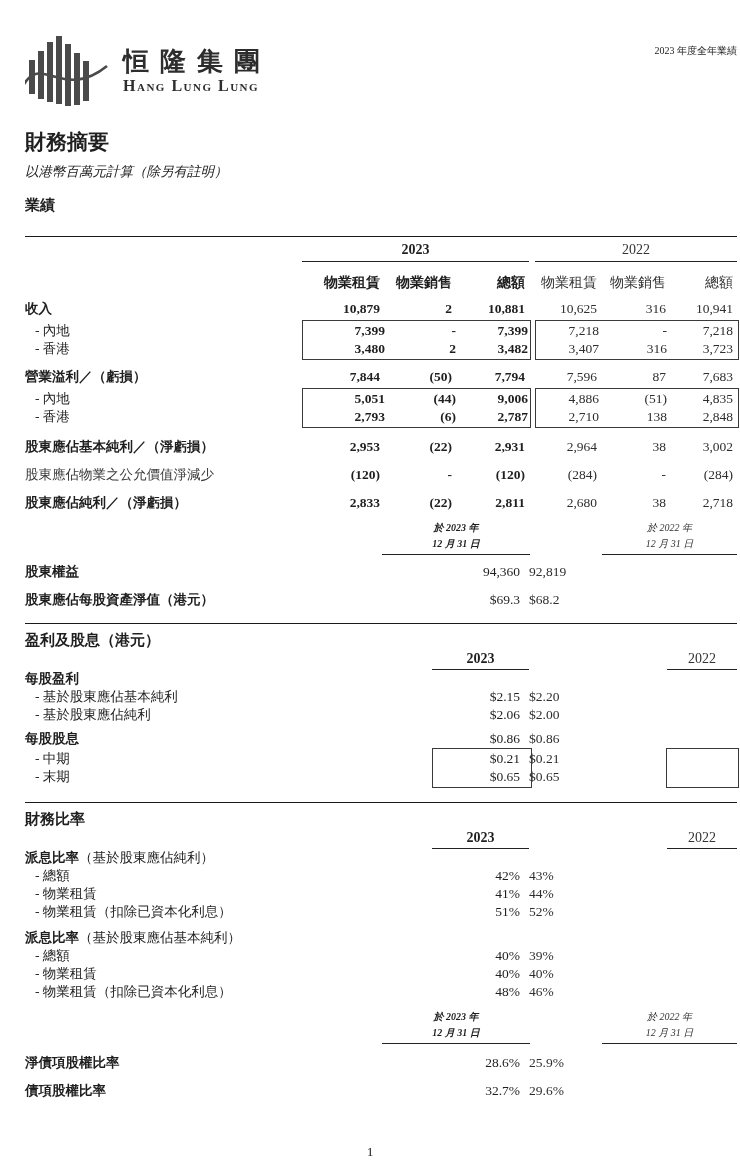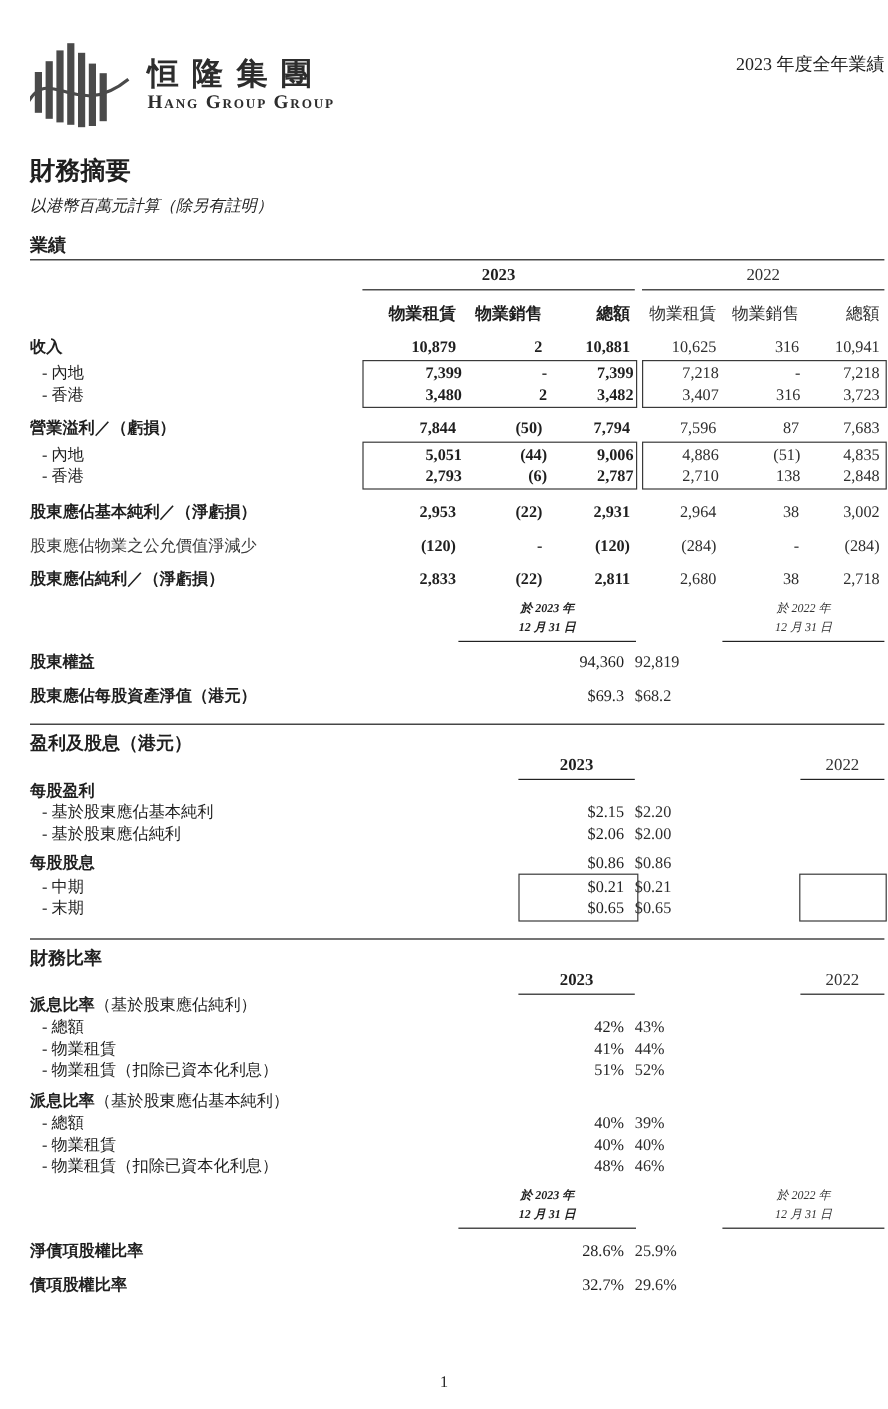--- a/index.html
+++ b/index.html
@@ -11,26 +11,26 @@
   }
   .content{width:712px;}
   
   .hdr{display:flex;justify-content:space-between;align-items:flex-start;height:86px;}
   .brand{display:flex;align-items:flex-start;}
   .brand-text{margin-left:14px;margin-top:16px;}
   .brand-cn{font-family:"Liberation Sans","DejaVu Sans",sans-serif;font-weight:700;
     font-size:26px;letter-spacing:11px;color:#2d2d2d;line-height:30px;white-space:nowrap;}
   .brand-en{font-variant:small-caps;font-weight:600;font-size:16px;letter-spacing:1.5px;
     color:#2d2d2d;line-height:18px;margin-top:1px;}
-  .doc-title{font-size:15px;margin-top:14px;color:#222;}
+  .doc-title{font-size:10px;margin-top:14px;color:#222;}
   
   .page-title{font-size:21px;font-weight:700;margin-top:12px;line-height:28px;}
   .unit-note{font-style:italic;font-size:13.5px;margin-top:7px;line-height:18px;color:#222;}
   .sec-head{font-size:15px;font-weight:700;line-height:20px;}
-  .sec-head-rule{border-bottom:1.7px solid #1a1a1a;padding-bottom:1px;margin-top:14px;}
+  .sec-head-rule{border-bottom:1.7px solid #1a1a1a;padding-bottom:21px;margin-top:14px;}
   .rule{border-top:1.7px solid #1a1a1a;height:0;}
   
   .t-row{display:flex;align-items:baseline;font-size:13.5px;line-height:18px;}
   .t-label{width:277px;}
   .ind{padding-left:10px;}
   .w7{font-weight:700;}
   .muted{color:#3a3a3a;}
   .c{text-align:right;box-sizing:border-box;}
   .c1{width:78px}.c2{width:72px}.c3{width:77px;padding-right:4px}
   .cgap{width:6px}
@@ -91,21 +91,21 @@
               <rect x="31" y="6" width="6" height="68"></rect>
               <rect x="40" y="14" width="6" height="62"></rect>
               <rect x="49" y="23" width="6" height="52"></rect>
               <rect x="58" y="31" width="6" height="40"></rect>
             </g>
             <path d="M -2 56 C 16 22, 38 72, 82 36" stroke="#4a4a4a" stroke-width="2.6" fill="none"></path>
           </svg>
         </span>
         <div class="brand-text">
           <div class="brand-cn">恒隆集團</div>
-          <div class="brand-en">Hang Group Group</div>
+          <div class="brand-en">Hang Lung Lung</div>
         </div>
       </div>
       <div class="doc-title">2023 年度全年業績</div>
     </div>
 
     <div class="page-title">財務摘要</div>
     <div class="unit-note">以港幣百萬元計算（除另有註明）</div>
 
     <div class="sec-head sec-head-rule">業績</div>
 

